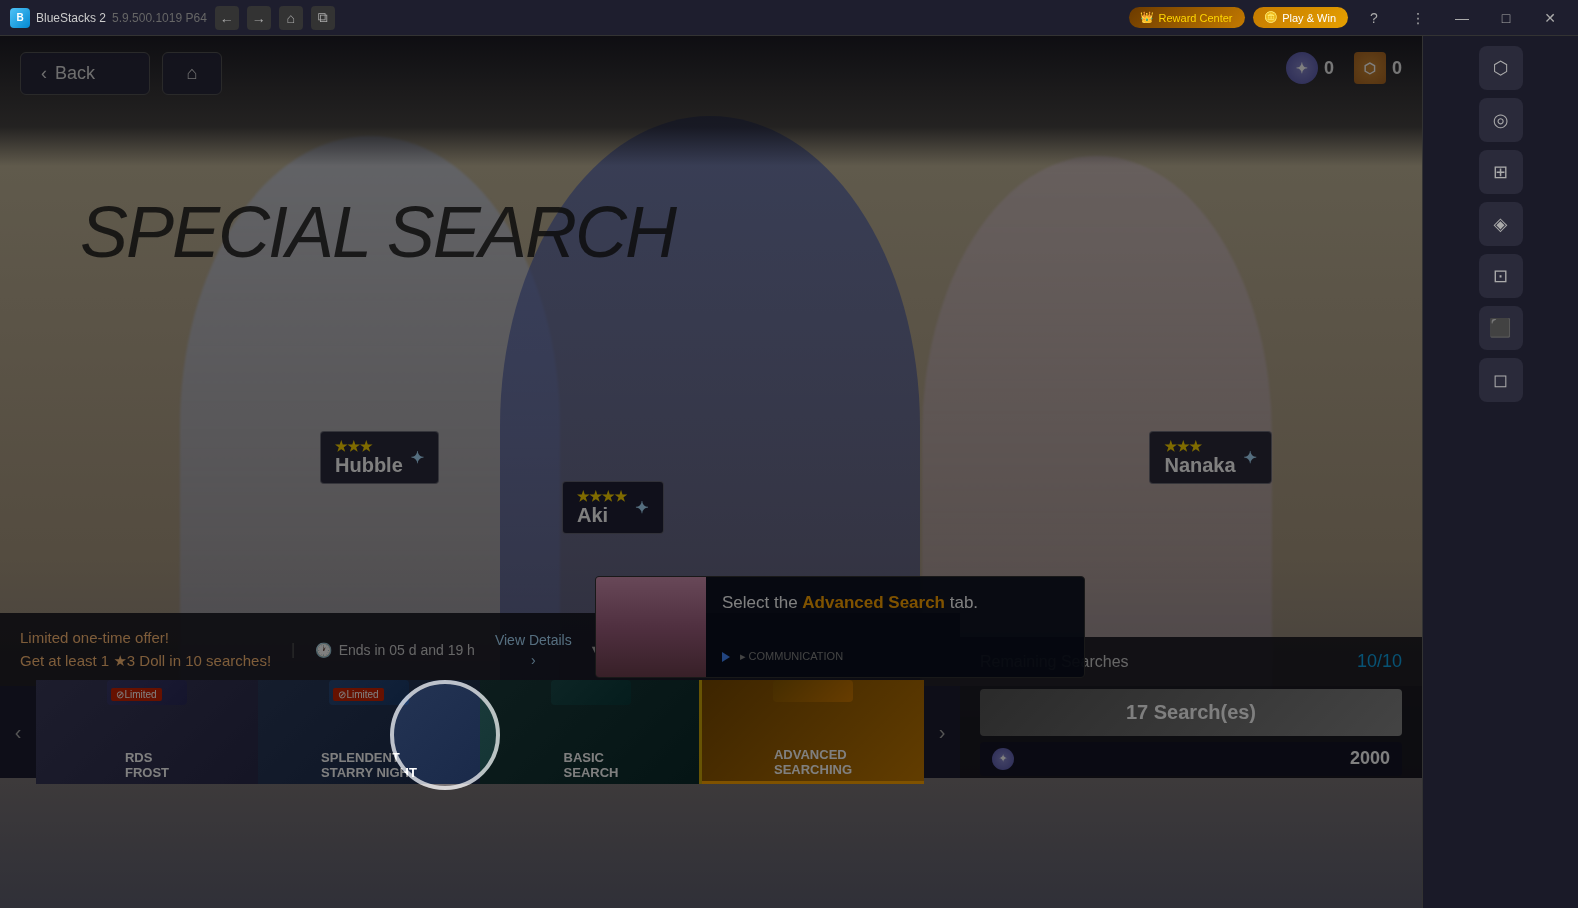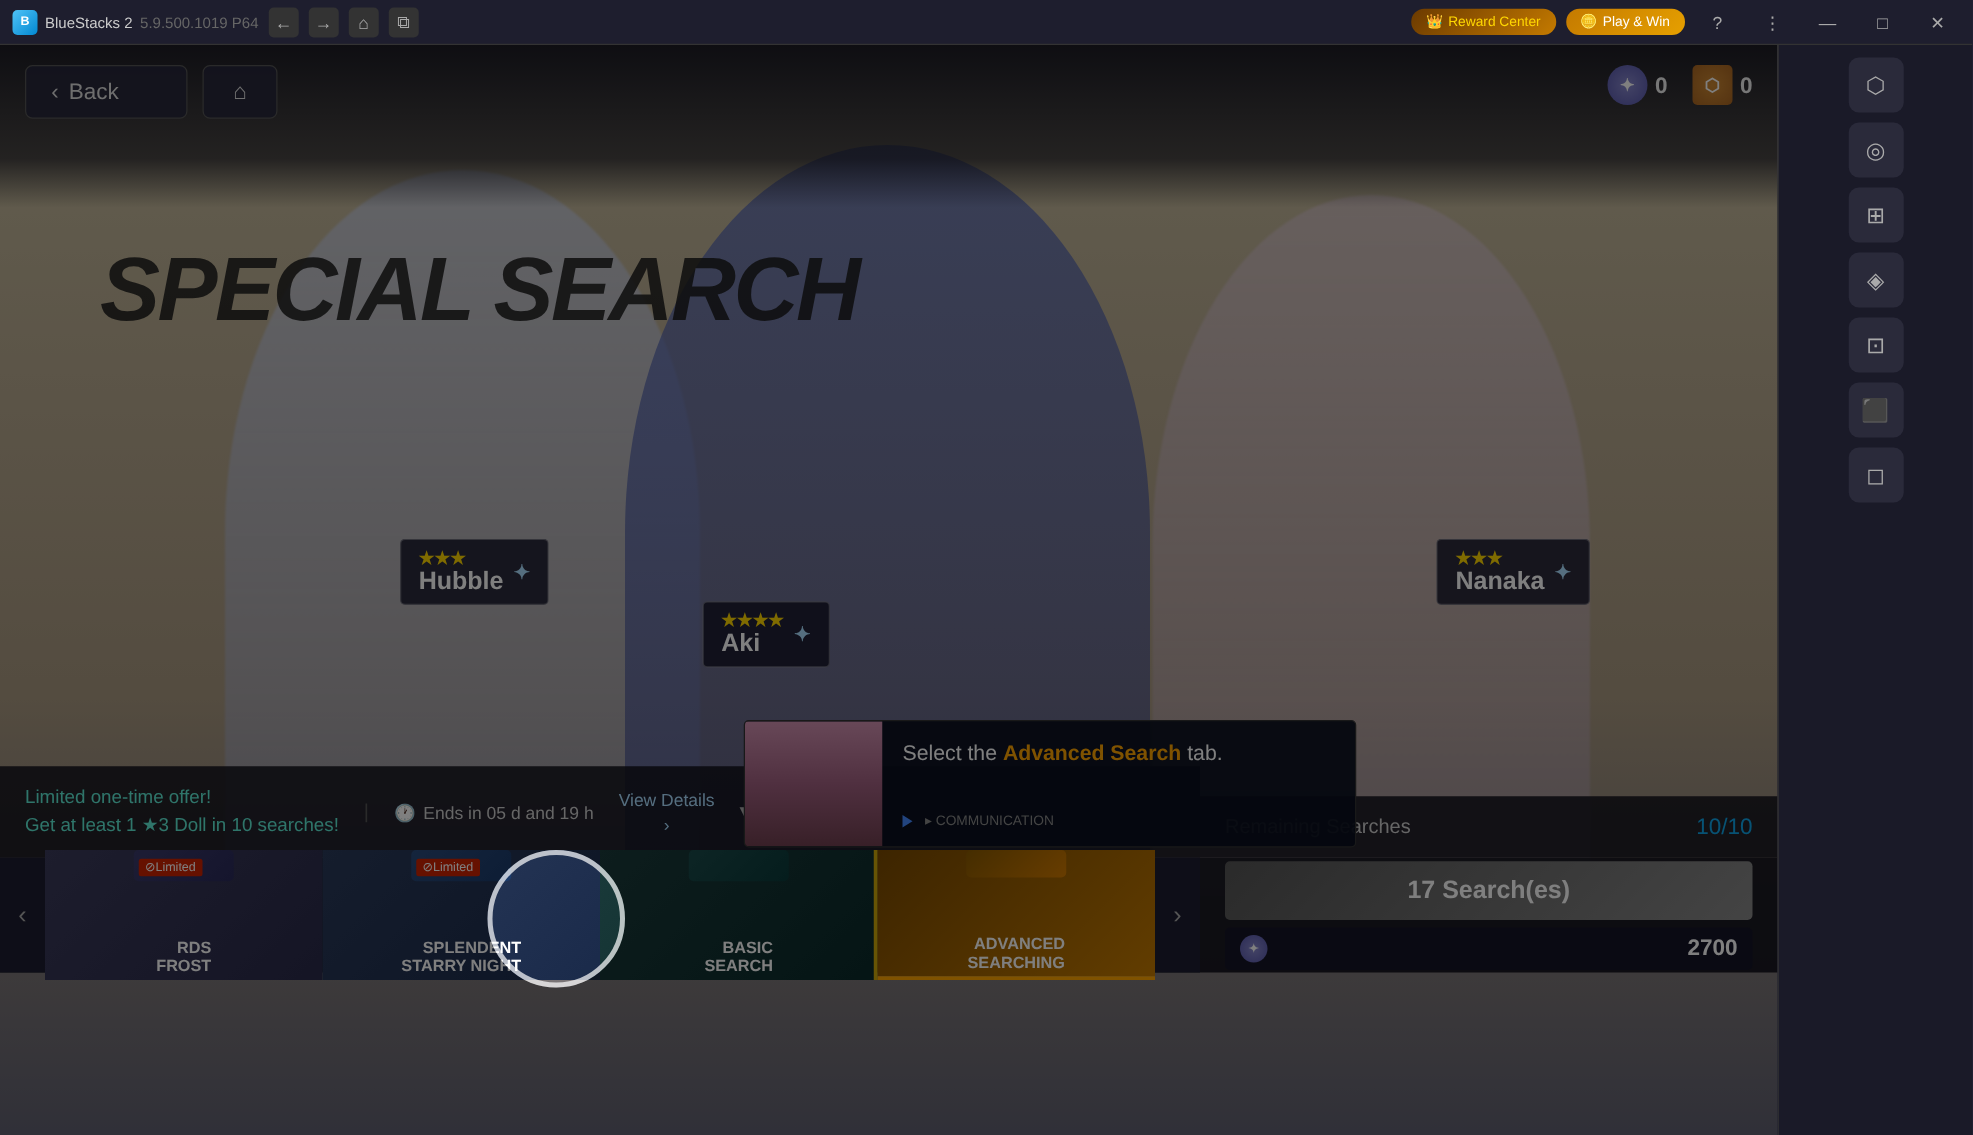--- a/index.html
+++ b/index.html
@@ -146,21 +146,21 @@
       border-radius: 50% 50% 0 0;
       filter: blur(1px);
     }
 
     
     .special-search-title {
       position: absolute;
       top: 155px;
       left: 80px;
       font-size: 72px;
-      font-weight: 700;
+      font-weight: 400;
       color: #1a1a1a;
       letter-spacing: -2px;
       font-style: italic;
       text-transform: uppercase;
       opacity: 0.85;
     }
 
     
     .game-topbar {
       position: absolute;
@@ -263,21 +263,21 @@
       bottom: 222px;
       left: 0;
       width: 960px;
       background: rgba(15,15,25,0.85);
       padding: 14px 20px;
       display: flex;
       align-items: center;
       gap: 20px;
     }
     .offer-text {
-      color: #5eead4;
+      color: #fdba74;
       font-size: 15px;
       line-height: 1.5;
     }
     .timer-text {
       color: #ccc;
       font-size: 14px;
       display: flex; align-items: center; gap: 6px;
     }
     .view-details-btn {
       color: #aaddff;
@@ -542,21 +542,21 @@
       color: white;
       font-size: 10px;
       padding: 1px 5px;
       border-radius: 2px;
     }
 
     .tab-text-label {
       color: white;
       font-size: 13px;
       font-weight: bold;
-      text-align: right;
+      text-align: left;
       padding: 4px;
       margin-top: 41px;
     }
   </style>
 </head>
 <body>
 
 <div class="title-bar">
   <div class="title-bar-left">
     <div class="app-logo">
@@ -695,21 +695,21 @@
         <div class="tab-text-label">ADVANCED<br>SEARCHING</div>
       </div>
     </div>
     <button class="tab-next">›</button>
   </div>
 
   <div class="search-btn-area">
     <button class="search-10-btn">17 Search(es)</button>
     <div class="search-cost">
       <div class="cost-icon">✦</div>
-      <span class="cost-value">2700</span>
+      <span class="cost-value">2000</span>
     </div>
   </div>
 
   <div class="tutorial-popup">
     <div class="tutorial-avatar">
       <div class="tutorial-avatar-inner"></div>
     </div>
     <div class="tutorial-text-area">
       <div class="tutorial-main-text">
         <span>Select the </span><span class="tutorial-highlight">Advanced Search</span><span> tab.</span>

